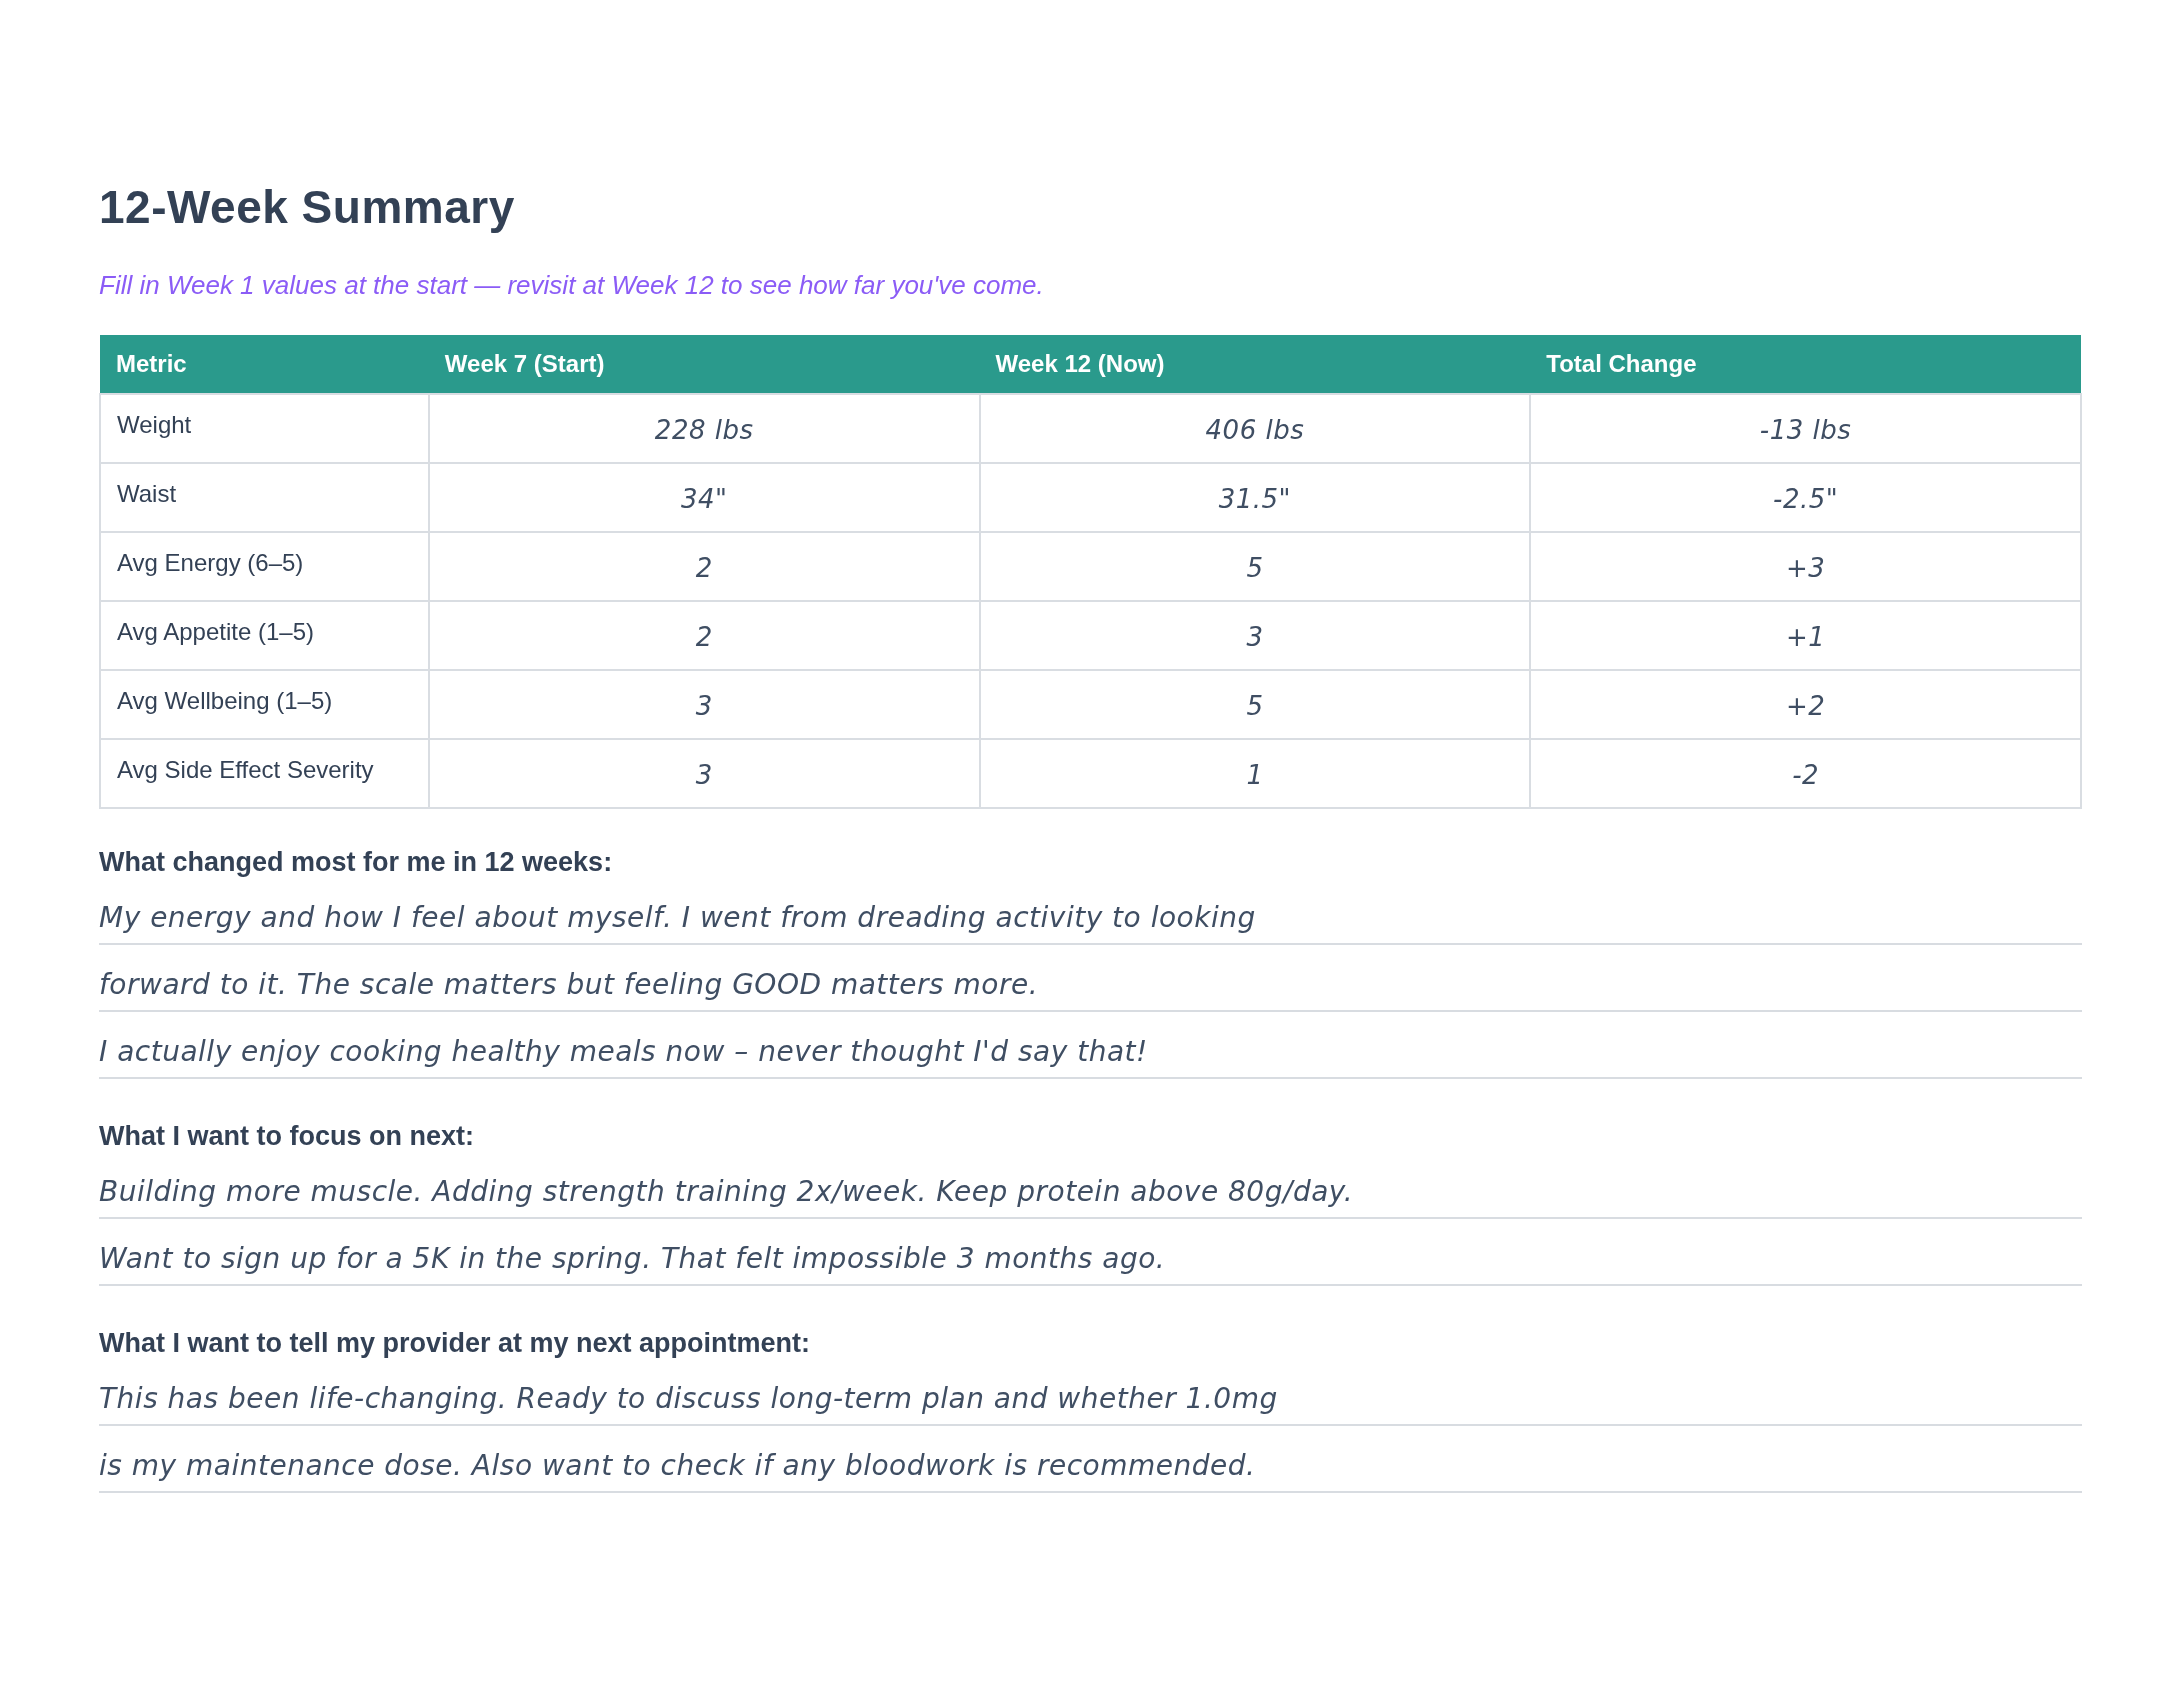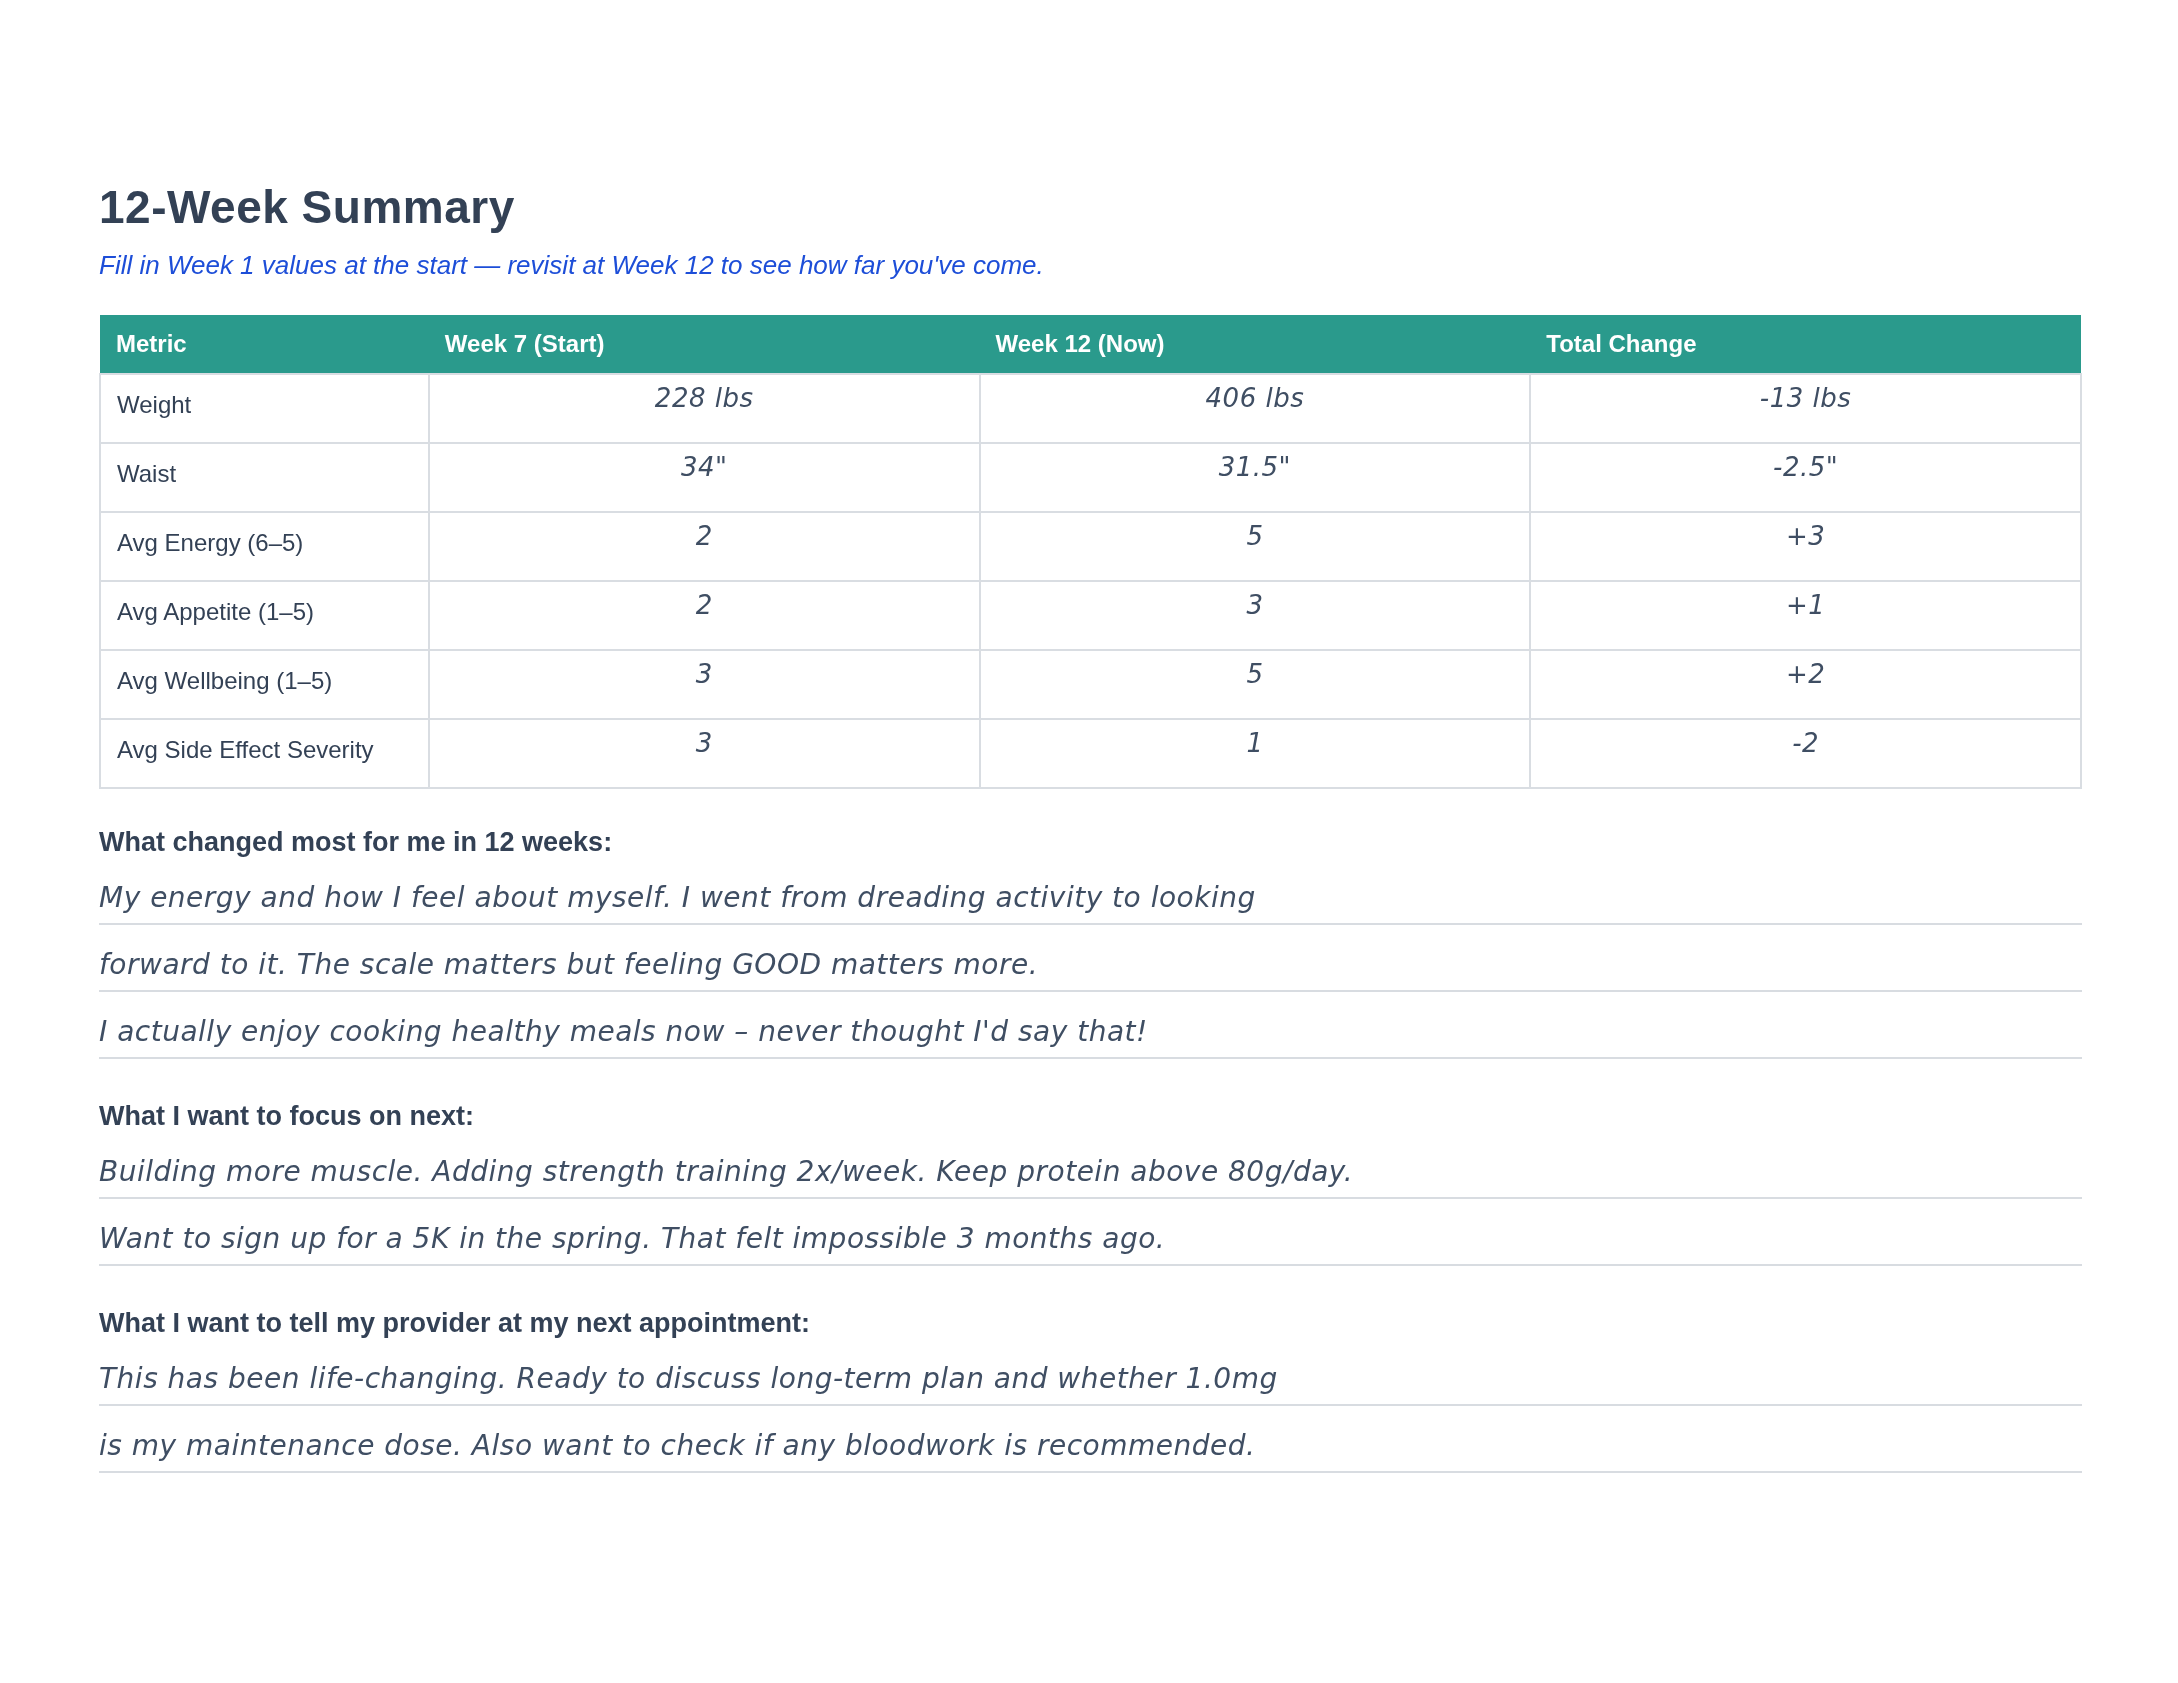--- a/index.html
+++ b/index.html
@@ -15,24 +15,24 @@
     margin-left: 99px;
     padding-top: 180px;
   }
   .page-title {
     font-size: 46px;
     font-weight: 700;
     color: #334155;
     letter-spacing: 0.5px;
   }
   .page-subtitle {
-    margin-top: 16px;
+    margin-top: 36px;
     font-size: 26px;
     font-style: italic;
-    color: #1d4ed8;
+    color: #8b5cf6;
   }
   table.summary-table {
     width: 100%;
     border-collapse: collapse;
     margin-top: 34px;
   }
   .summary-table thead th {
     background: #2a9a8c;
     color: #ffffff;
     font-size: 24px;
@@ -58,21 +58,21 @@
     font-style: italic;
     color: #3f4e63;
     letter-spacing: 0.5px;
   }
   .summary-table td.cell-hand {
     text-align: center;
     font-family: cursive, "DejaVu Sans", sans-serif;
     font-style: italic;
     font-size: 26px;
     color: #3f4e63;
-    padding-top: 8px;
+    padding-top: 20px;
     letter-spacing: 0.5px;
   }
   .sections { margin-top: 38px; }
   .section { margin-top: 0; }
   .section + .section { margin-top: 42px; }
   .section-heading {
     font-size: 27px;
     font-weight: 700;
     color: #334155;
   }

